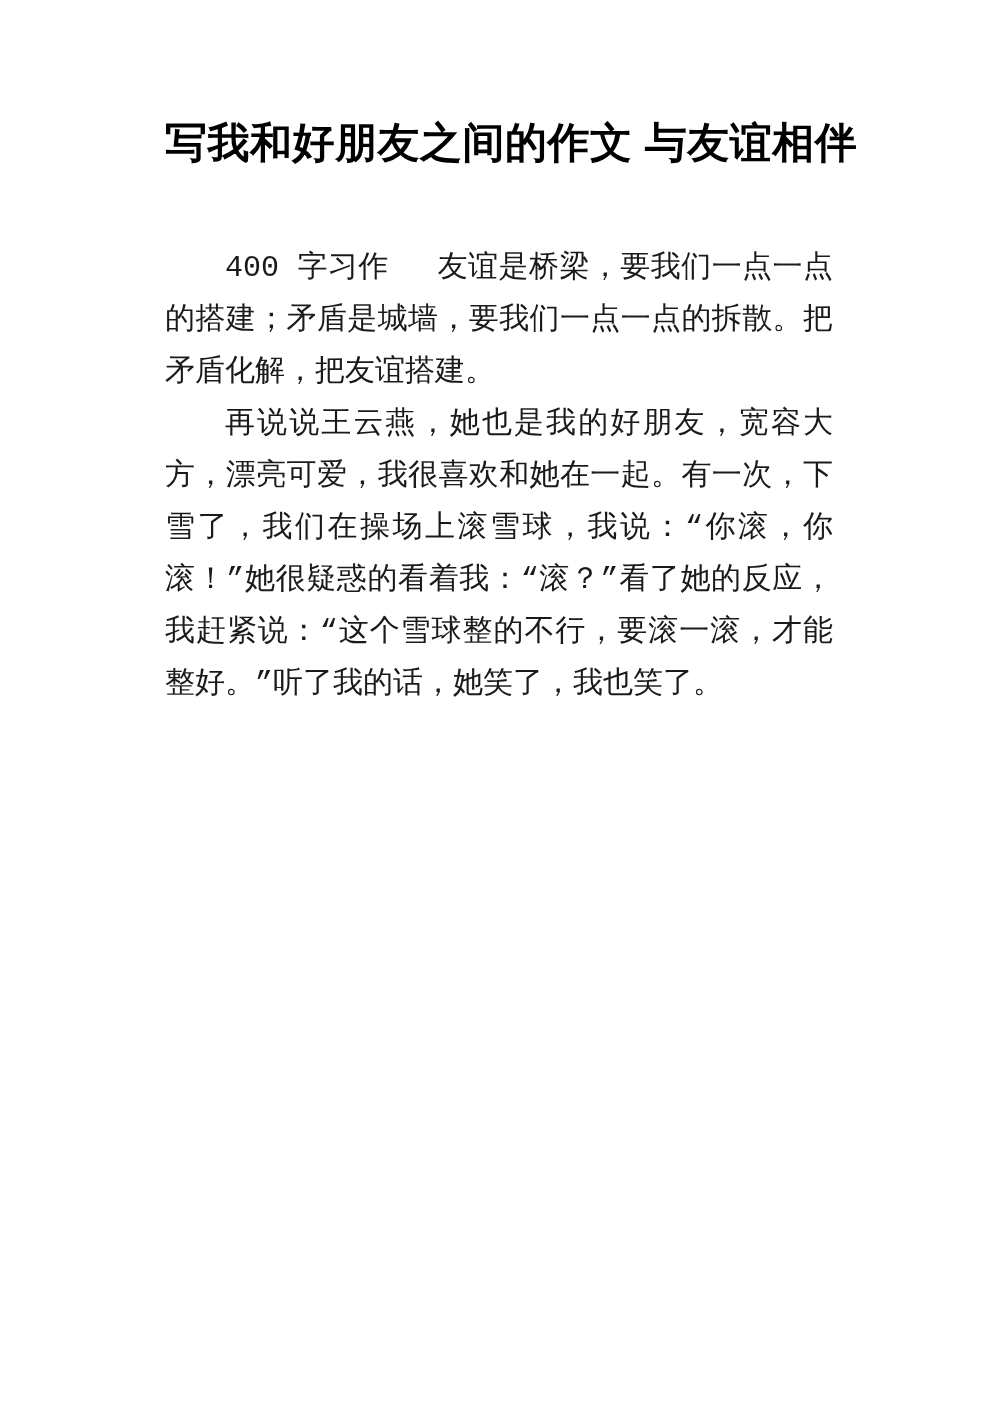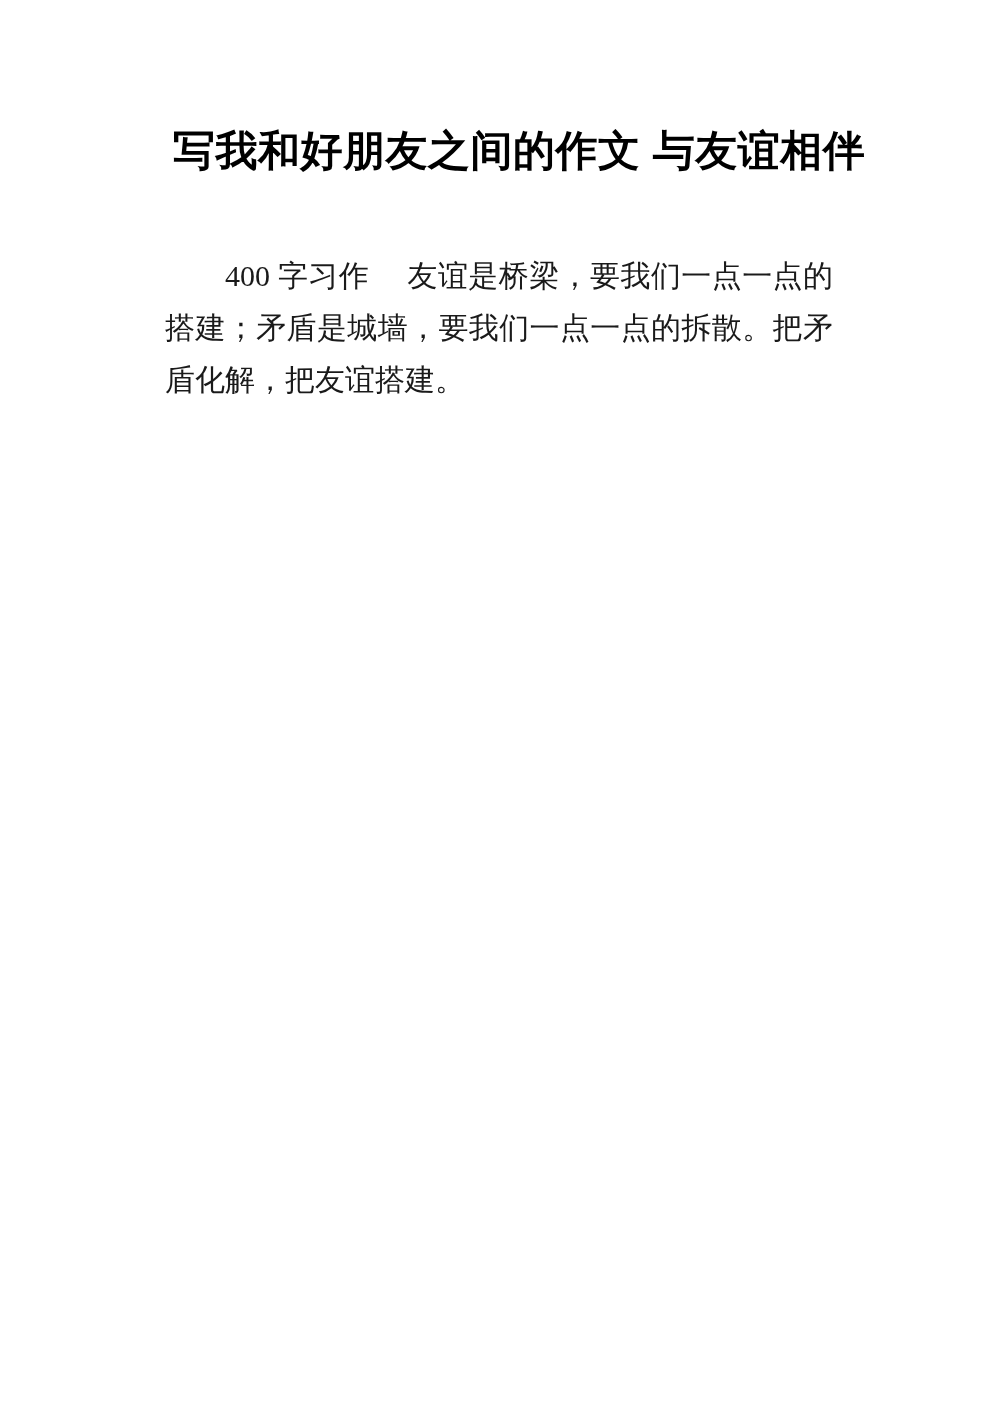--- a/index.html
+++ b/index.html
@@ -14,21 +14,21 @@
     font-family: "Liberation Serif", "DejaVu Serif", serif;
   }
   .page {
     box-sizing: border-box;
     width: 993px;
     height: 1404px;
     background: #ffffff;
     padding: 118px 160px 0 165px;
   }
   .doc-title {
-    margin: 8px;
+    margin: 0;
     padding: 0;
     font-family: "Liberation Sans", "DejaVu Sans", sans-serif;
     font-weight: bold;
     font-size: 42px;
     line-height: 50px;
     color: #000000;
     white-space: nowrap;
     letter-spacing: 0.5px;
   }
   .essay-body {
@@ -36,23 +36,25 @@
     font-size: 30px;
     line-height: 52px;
     color: #1a1a1a;
     text-align: justify;
     text-justify: inter-ideograph;
   }
   .essay-body p {
     margin: 0;
     padding: 0;
     text-indent: 2em;
+    font-family: Liberation Mono, monospace;
   }
 </style>
 </head>
 <body>
 
 <div class="page">
   <h1 class="doc-title">写我和好朋友之间的作文 与友谊相伴</h1>
   <div class="essay-body">
     <p>400 字习作　 友谊是桥梁，要我们一点一点的搭建；矛盾是城墙，要我们一点一点的拆散。把矛盾化解，把友谊搭建。</p>
+    <p>再说说王云燕，她也是我的好朋友，宽容大方，漂亮可爱，我很喜欢和她在一起。有一次，下雪了，我们在操场上滚雪球，我说：“你滚，你滚！”她很疑惑的看着我：“滚？”看了她的反应，我赶紧说：“这个雪球整的不行，要滚一滚，才能整好。”听了我的话，她笑了，我也笑了。</p>
   </div>
 </div>
 
 </body></html>

